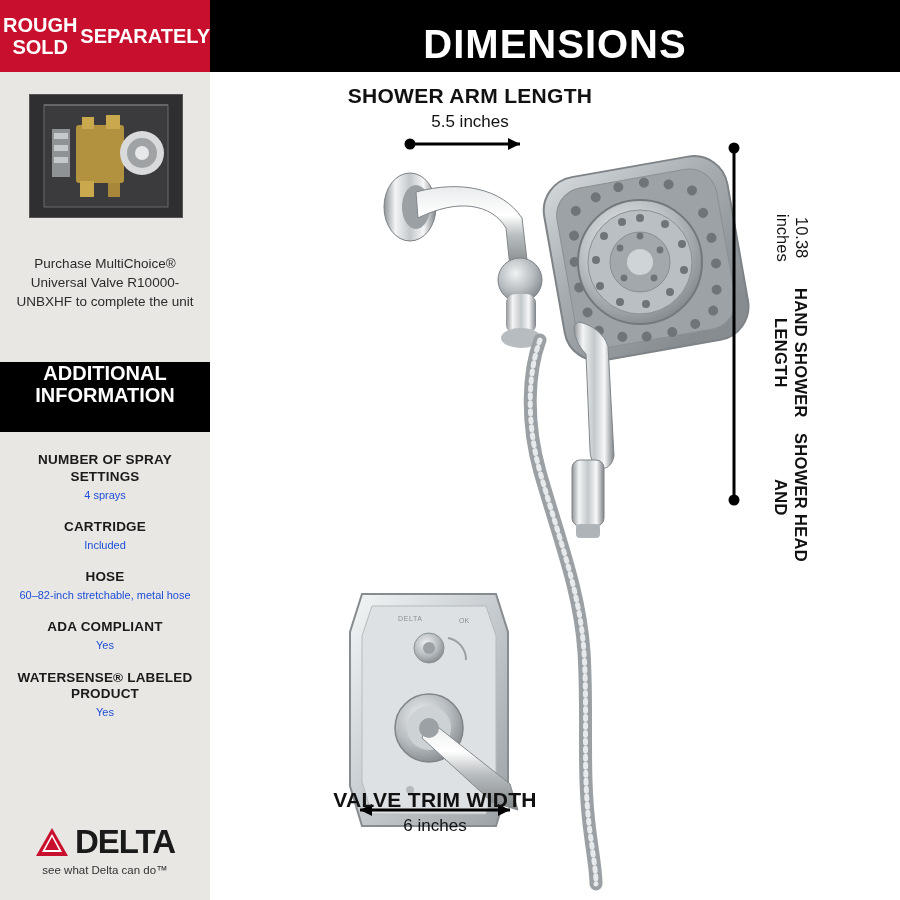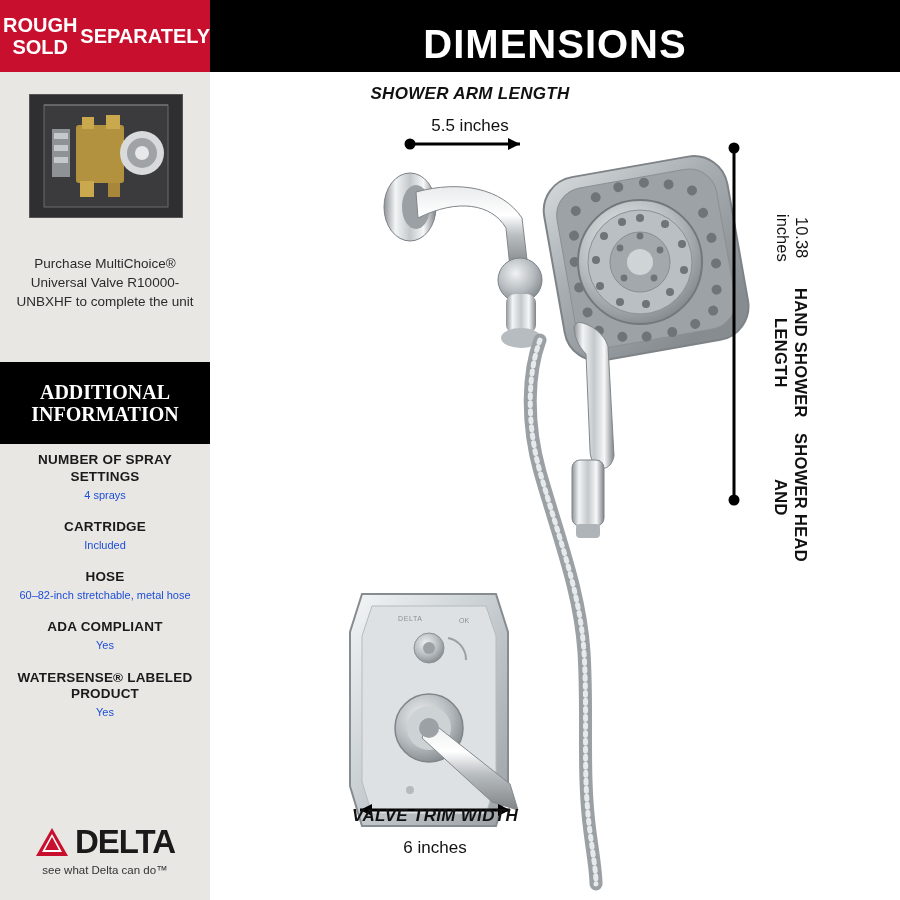--- a/index.html
+++ b/index.html
@@ -38,24 +38,24 @@
   .rough-img-wrap{
     position:absolute;left:29px;top:22px;width:152px;height:122px;
     background:#2b2b2b;border:1px solid #555;
     overflow:hidden;
   }
   .rough-caption{
     position:absolute;left:10px;top:182px;width:190px;
     text-align:center;color:#2b2b2b;font-size:13.5px;line-height:1.42;
   }
   .addl-band{
-    position:absolute;left:0;top:290px;width:210px;height:82px;
+    position:absolute;left:0;top:290px;width:210px;height:70px;
     background:#000000;color:#ffffff;
-    display:flex;flex-direction:column;align-items:center;justify-content:center;
-    font-size:20px;font-weight:bold;line-height:1.1;text-align:center;font-family:Liberation Serif, serif;
+    display:flex;flex-direction:column;align-items:center;
+    font-size:20px;font-weight:bold;line-height:1.1;text-align:center;
   }
   .spec-list{
     position:absolute;left:5px;top:380px;width:200px;text-align:center;
   }
   .spec{margin-bottom:17px;}
   .spec-label{
     font-size:13.5px;font-weight:bold;color:#1a1a1a;line-height:1.25;
     letter-spacing:.2px;
   }
   .spec-value{
@@ -68,22 +68,22 @@
   }
   .delta-row{display:flex;align-items:center;justify-content:center;gap:6px;}
   .delta-mark{width:34px;height:30px;position:relative;}
   .delta-word{font-size:33px;font-weight:bold;color:#1a1a1a;letter-spacing:-1px;}
   .delta-tag{font-size:11.5px;color:#333;margin-top:3px;}
 
   
   .stage{position:absolute;left:210px;top:72px;width:690px;height:828px;background:#fff;}
 
   .dim-label{position:absolute;text-align:center;color:#111;}
-  .dim-title{font-size:17px;font-weight:bold;letter-spacing:.3px;font-style:italic;}
-  .dim-value{font-size:17px;margin-top:12px;}
+  .dim-title{font-size:21px;font-weight:bold;letter-spacing:.3px;}
+  .dim-value{font-size:17px;margin-top:4px;}
 
   .vert-label{
     position:absolute;color:#111;
     writing-mode:vertical-rl;text-orientation:mixed;
     text-align:center;
   }
   .vert-title{font-size:16.5px;font-weight:bold;line-height:1.25;letter-spacing:.3px;}
   .vert-value{font-size:16.5px;}
 
   svg{position:absolute;left:0;top:0;}
@@ -300,21 +300,21 @@
       <line x1="150" y1="738" x2="300" y2="738" stroke="#000" stroke-width="3"></line>
       <polygon points="150,738 162,732 162,744" fill="#000"></polygon>
       <polygon points="300,738 288,732 288,744" fill="#000"></polygon>
     </svg>
 
     <div class="dim-label" style="left:125px;top:12px;width:270px;">
       <div class="dim-title">SHOWER ARM LENGTH</div>
       <div class="dim-value">5.5 inches</div>
     </div>
 
-    <div class="dim-label" style="left:105px;top:734px;width:240px;">
+    <div class="dim-label" style="left:105px;top:716px;width:240px;">
       <div class="dim-title">VALVE TRIM WIDTH</div>
       <div class="dim-value">6 inches</div>
     </div>
 
     <div class="vert-label" style="left:560px;top:130px;height:360px;display:flex;gap:2px;">
       <span class="vert-value">10.38 inches</span>
       <span class="vert-title">HAND SHOWER LENGTH</span>
       <span class="vert-title">SHOWER HEAD AND</span>
     </div>
 

